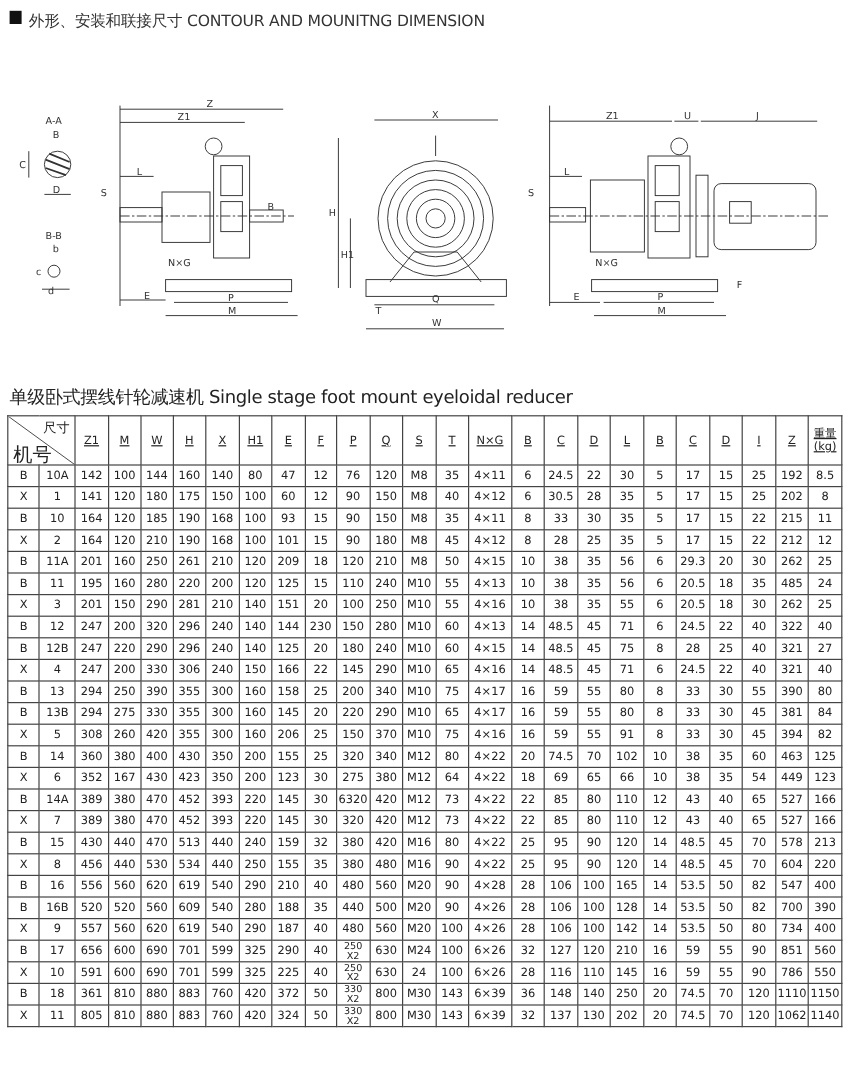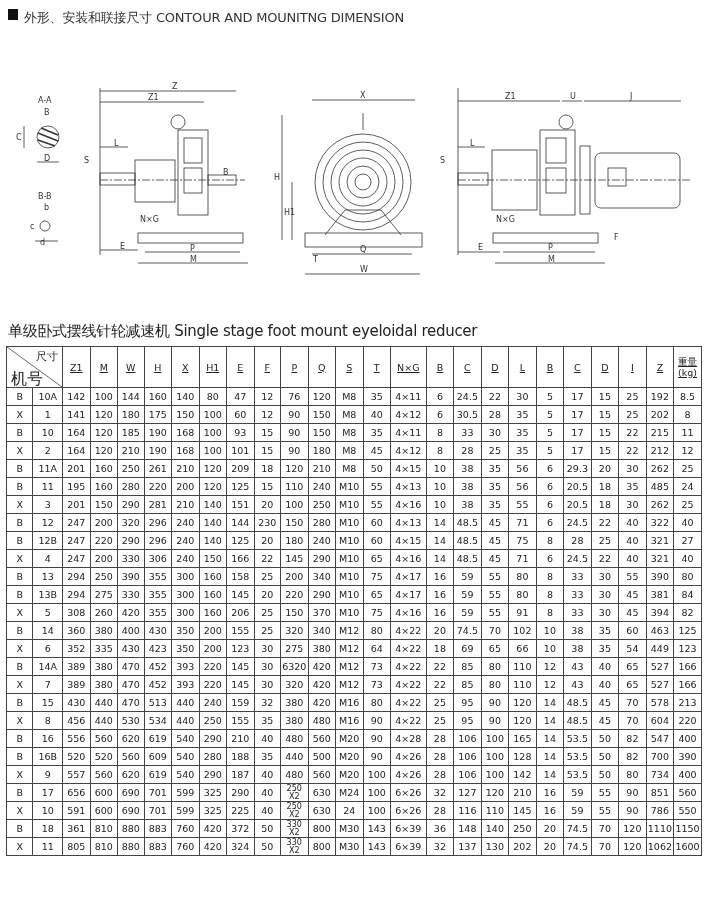--- a/index.html
+++ b/index.html
@@ -570,21 +570,21 @@
         <td>38</td>
         <td>35</td>
         <td>60</td>
         <td>463</td>
         <td>125</td>
       </tr>
       <tr>
         <td>X</td>
         <td>6</td>
         <td>352</td>
-        <td>335</td>
+        <td>167</td>
         <td>430</td>
         <td>423</td>
         <td>350</td>
         <td>200</td>
         <td>123</td>
         <td>30</td>
         <td>275</td>
         <td>380</td>
         <td>M12</td>
         <td>64</td>
@@ -900,18 +900,18 @@
         <td>6×39</td>
         <td>32</td>
         <td>137</td>
         <td>130</td>
         <td>202</td>
         <td>20</td>
         <td>74.5</td>
         <td>70</td>
         <td>120</td>
         <td>1062</td>
-        <td>1600</td>
+        <td>1140</td>
       </tr>
     </tbody>
 </table>
 
 <div class="note">注：U、J尺寸见电机尺寸览表。Notice: U、J look over motor outline dimensiontable</div>
 
 </body></html>

